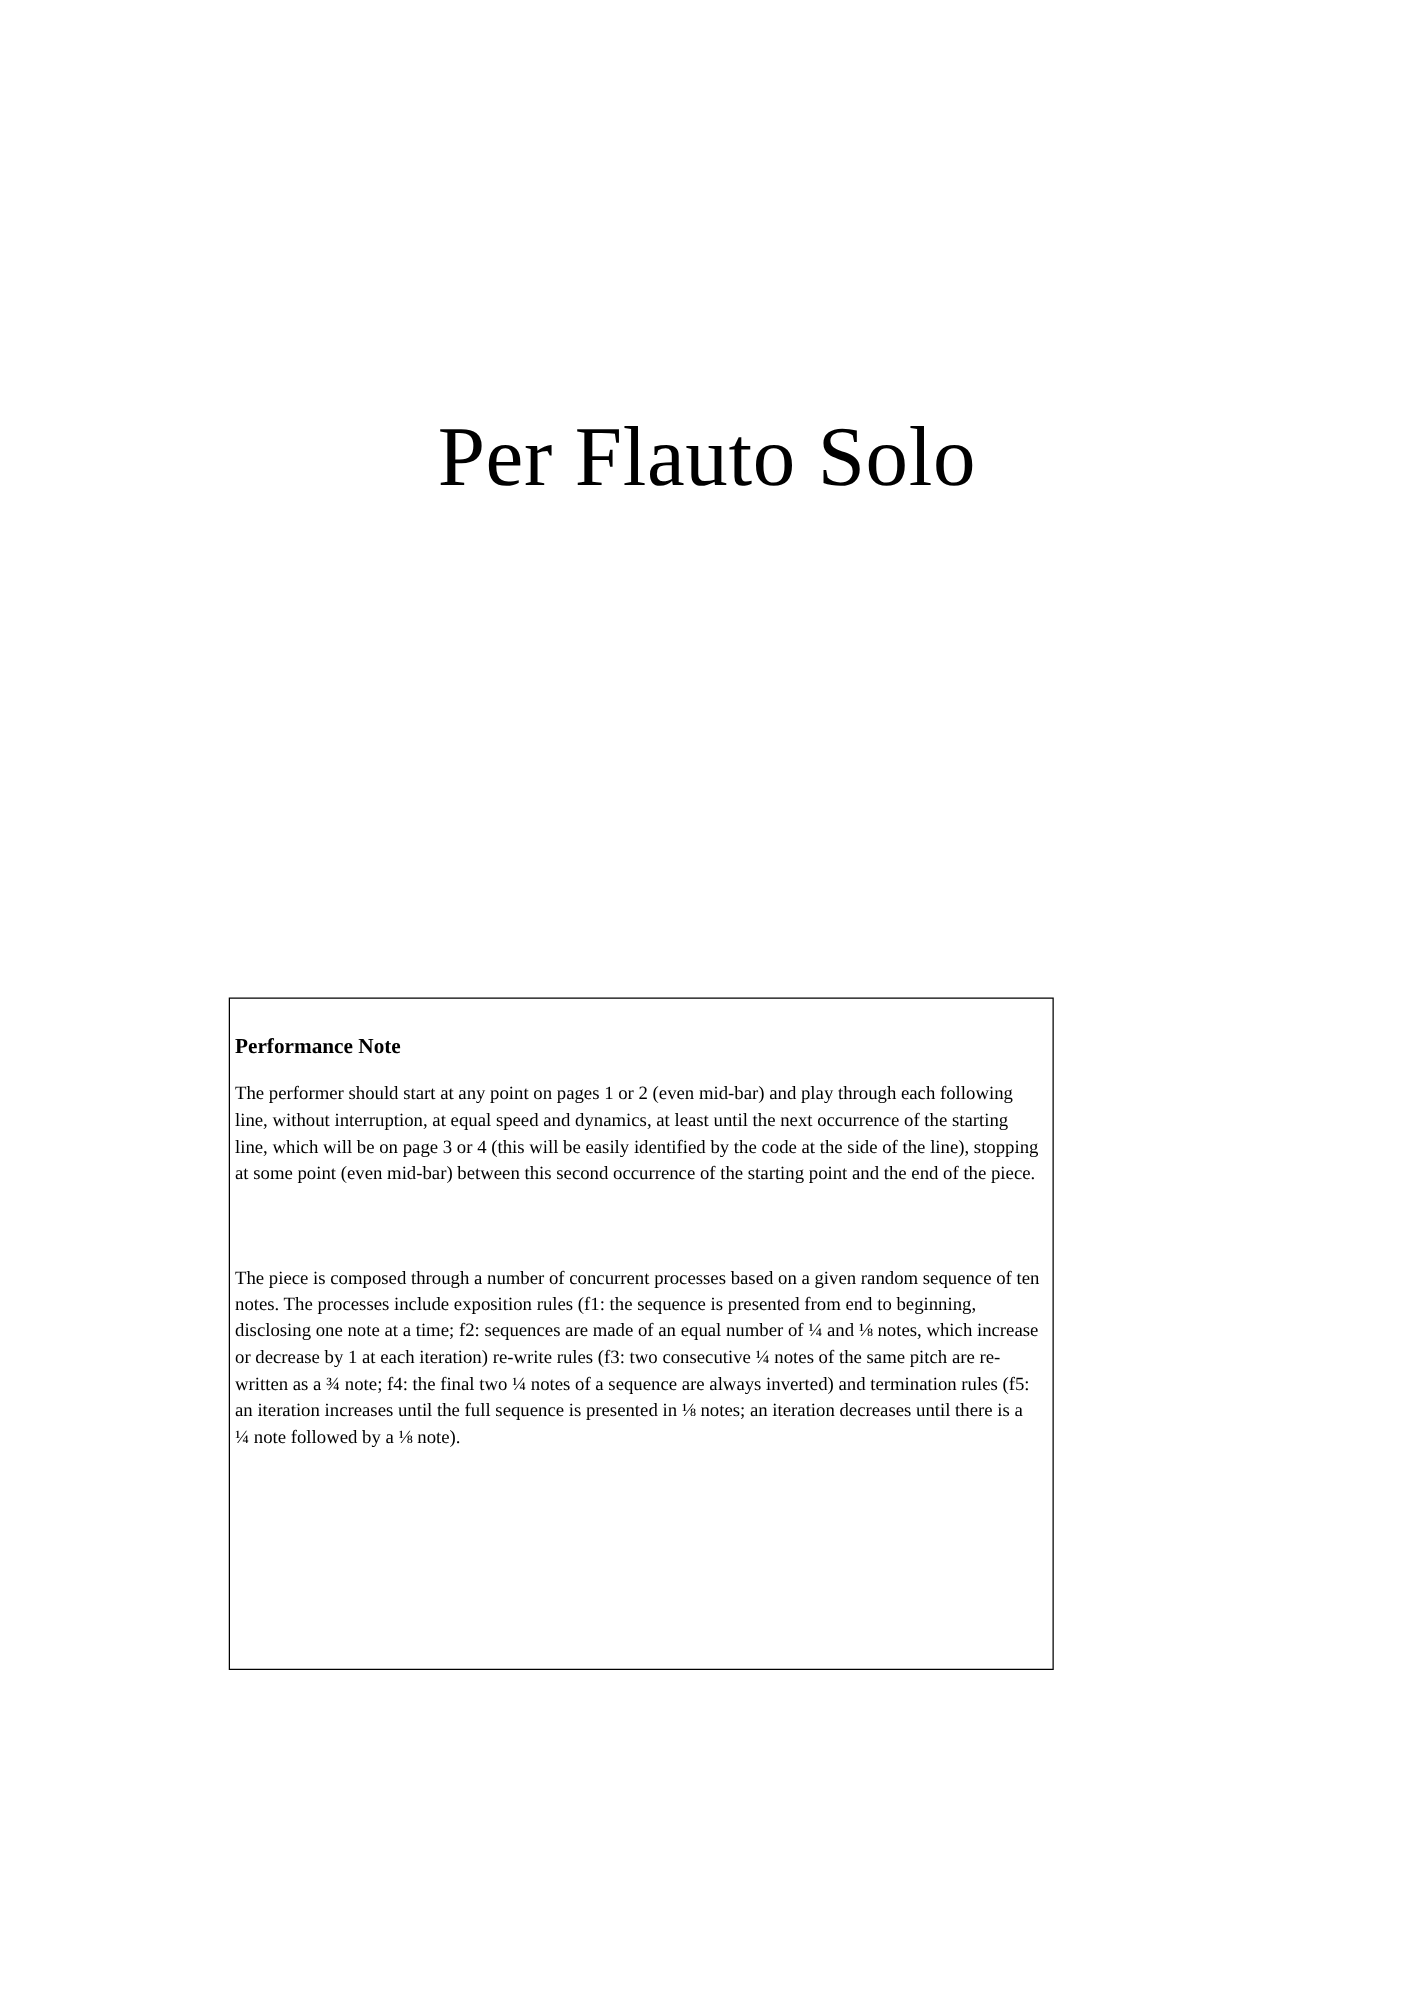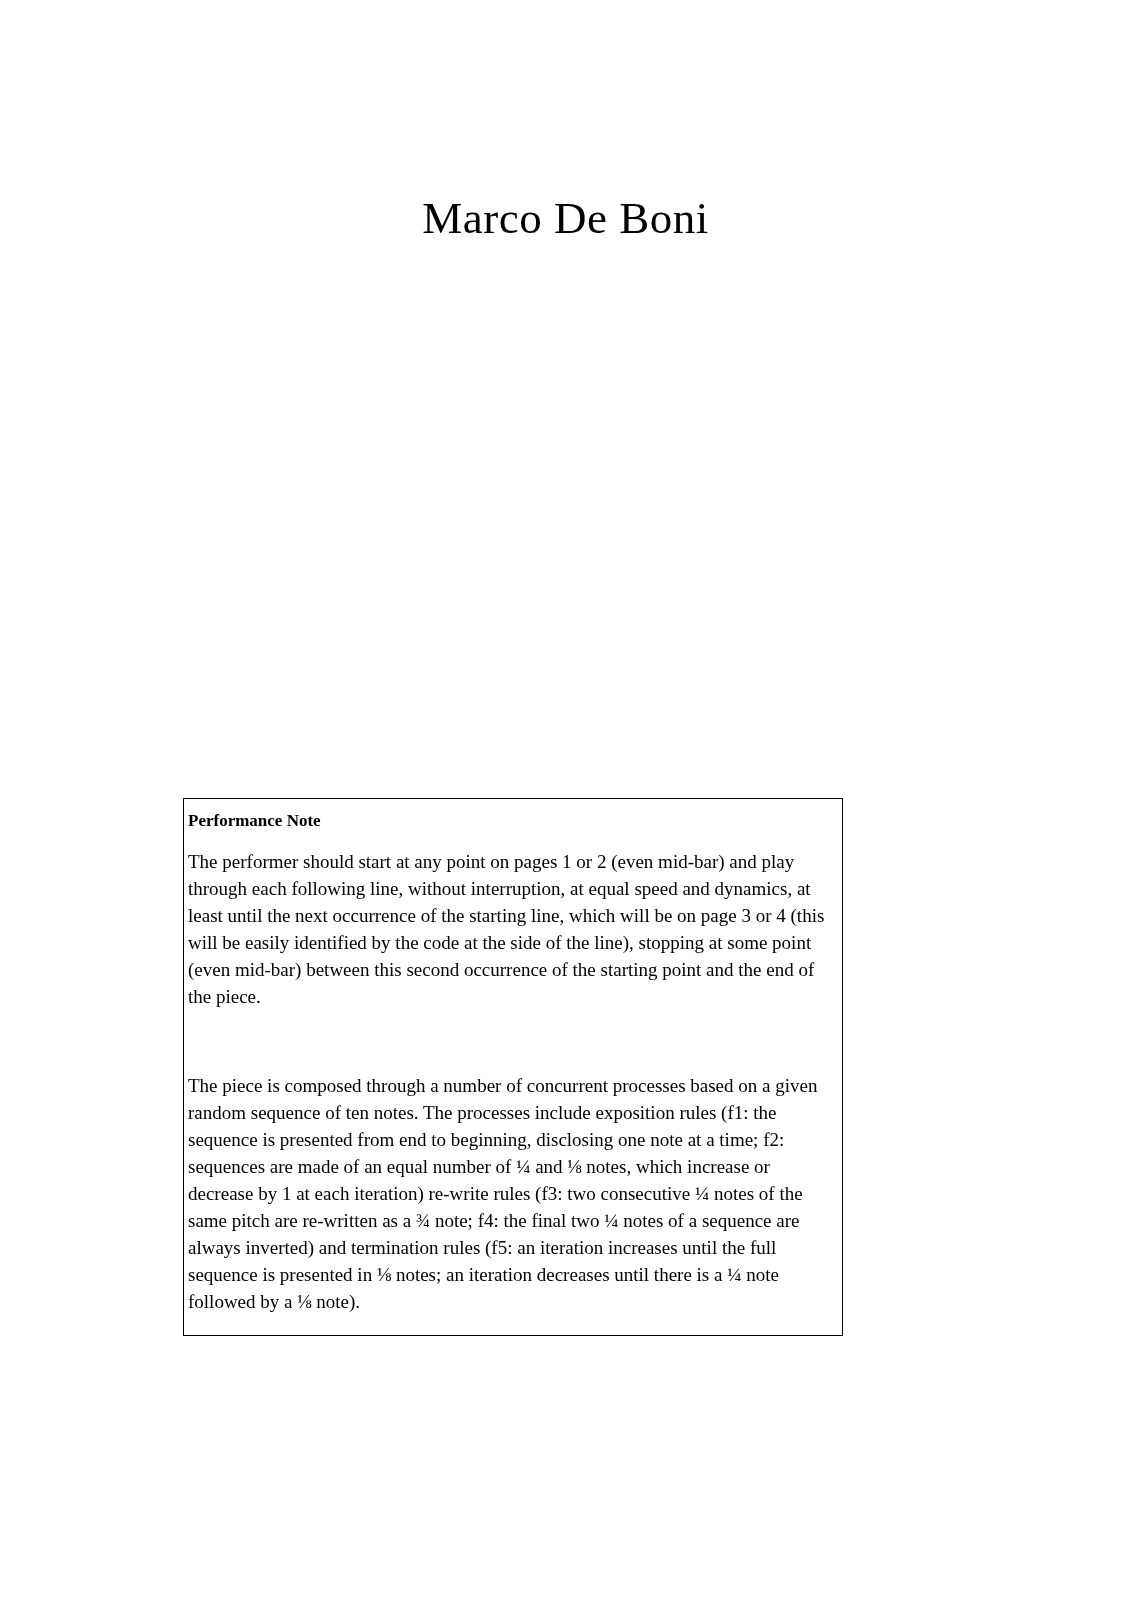--- a/index.html
+++ b/index.html
@@ -49,41 +49,41 @@
     width: 660px;
     height: 538px;
     border: 1px solid #000000;
     box-sizing: border-box;
     padding: 12px 10px 10px 4px;
   }
   .note-heading {
     font-size: 17px;
     font-weight: bold;
     font-family: "Liberation Serif", serif;
-    margin: 0 0 0 0;
+    margin: 16px 0 0 0;
     line-height: 1.2;
   }
   .note-body {
-    font-size: 19px;
+    font-size: 15px;
     font-family: "Liberation Serif", serif;
     line-height: 1.42;
     margin: 18px 0 0 0;
     text-align: left;
   }
   .gap {
     height: 44px;
   }
 </style>
 </head>
 <body>
 
 <div class="page">
 
-  <div class="composer">Marco De Boni</div>
 
+  <div class="title">Per Flauto Solo</div>
 
   <div class="notes-box">
 
     <div class="note-heading">Performance Note</div>
 
     <p class="note-body">The performer should start at any point on pages 1 or 2 (even mid-bar) and play through each following line, without interruption, at equal speed and dynamics, at least until the next occurrence of the starting line, which will be on page 3 or 4 (this will be easily identified by the code at the side of the line), stopping at some point (even mid-bar) between this second occurrence of the starting point and the end of the piece.</p>
 
     <div class="gap"></div>
 
 

